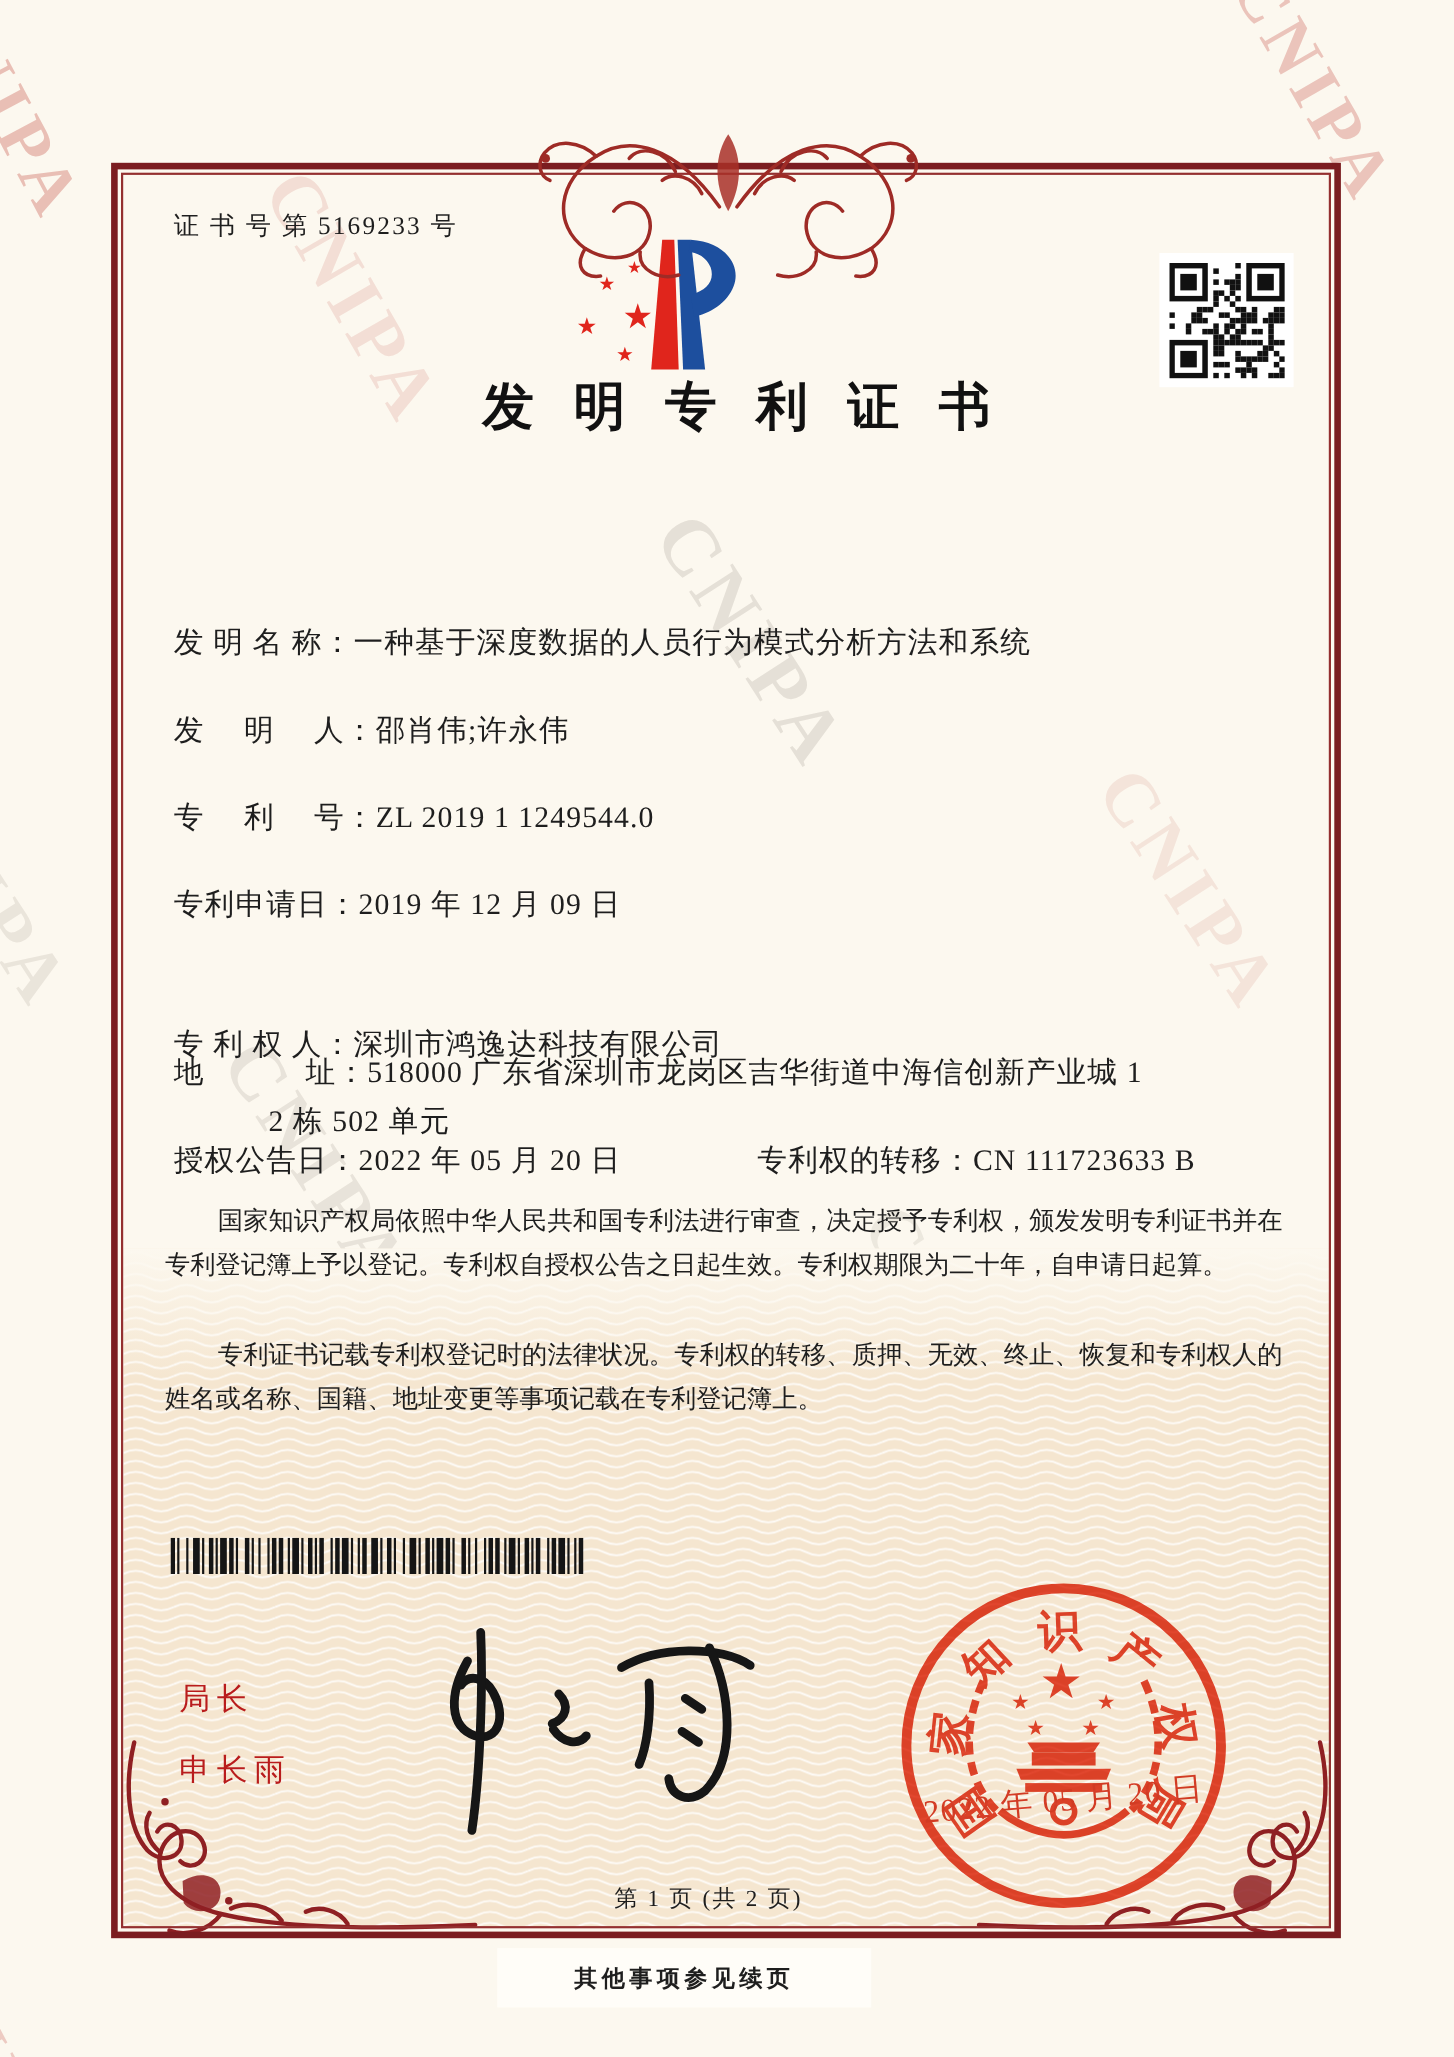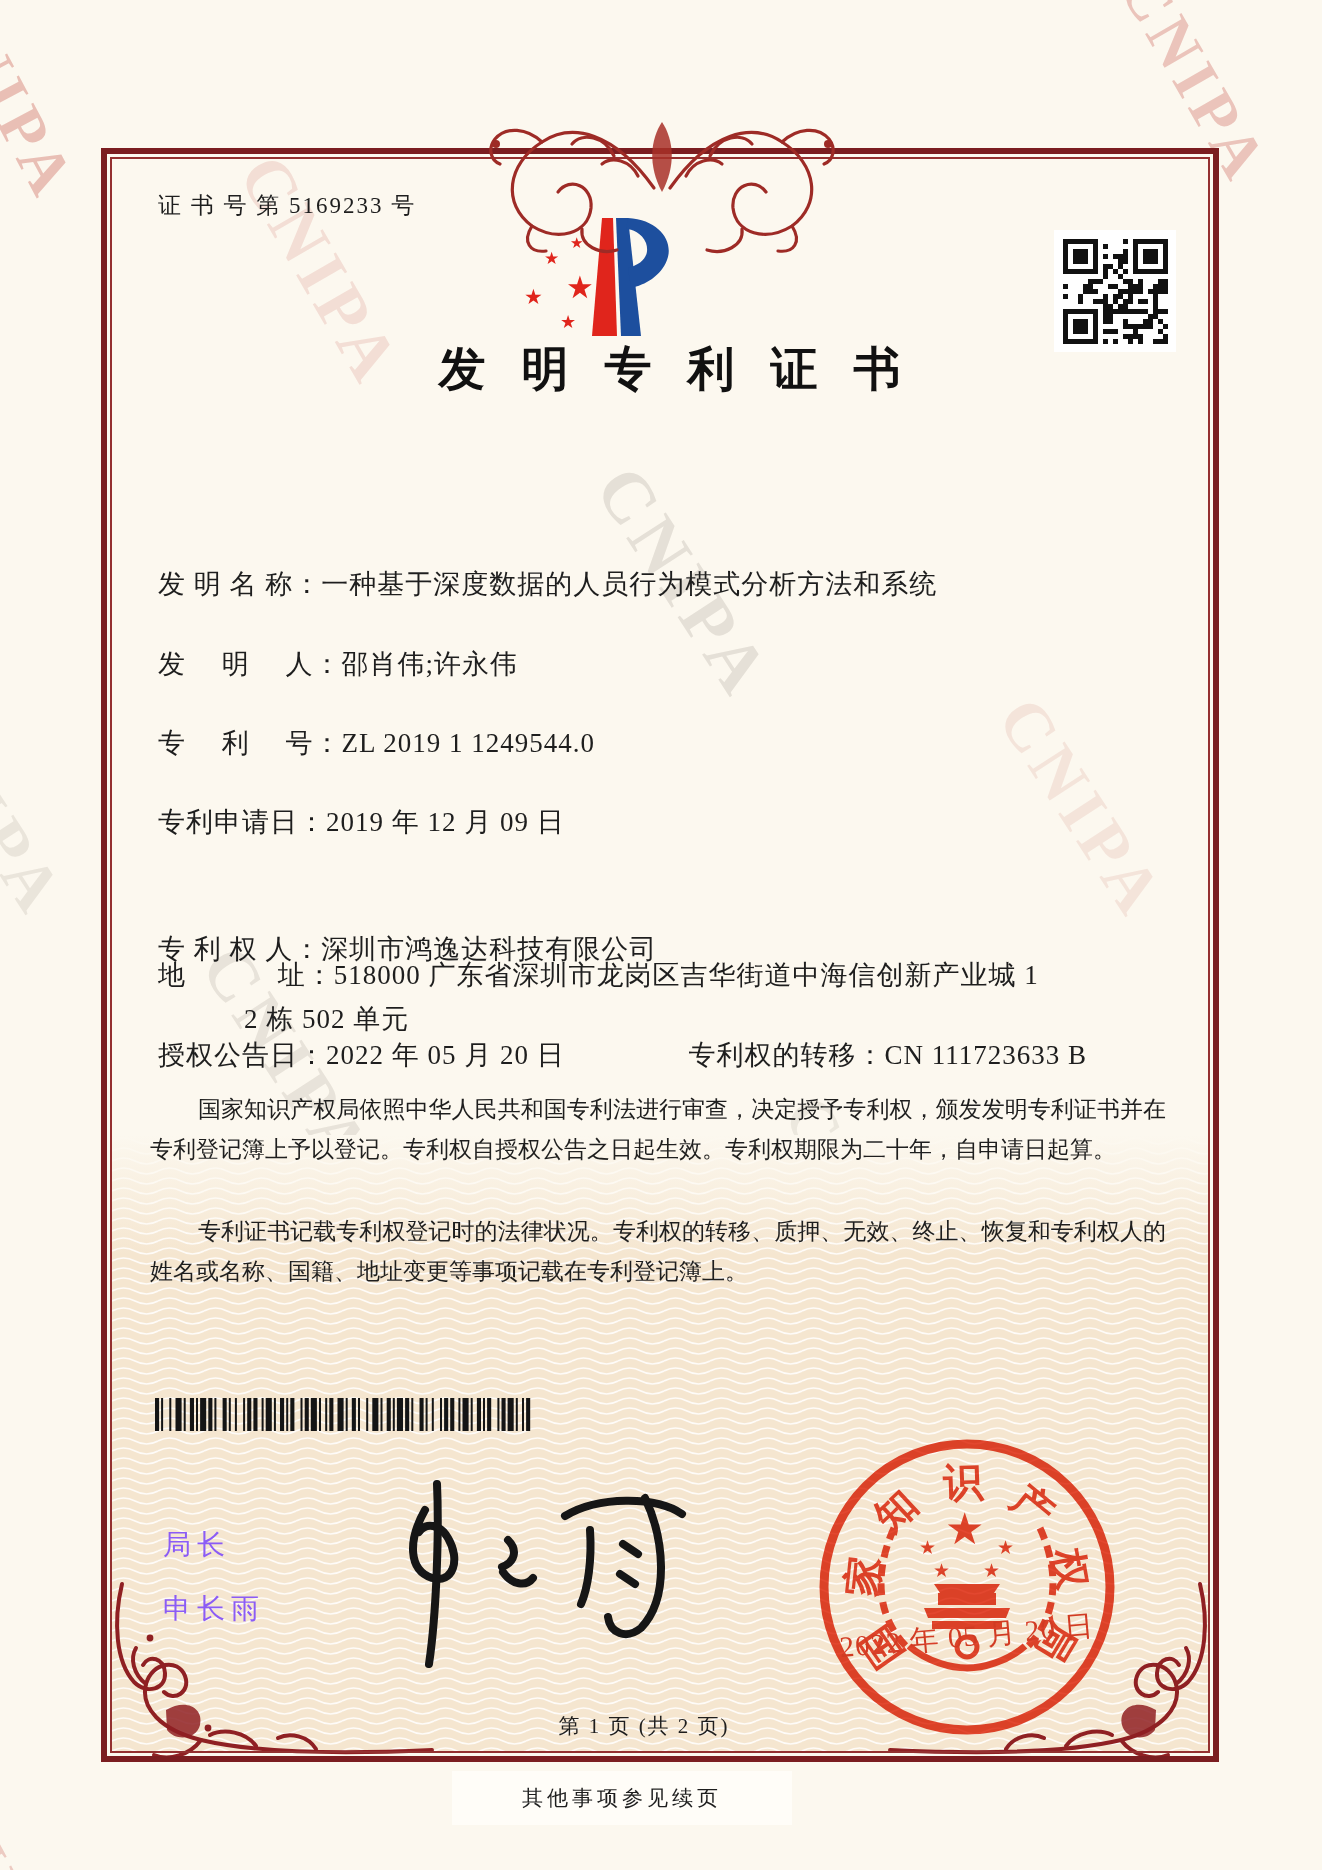--- a/index.html
+++ b/index.html
@@ -18,25 +18,25 @@
              background:linear-gradient(#fcf8ef,rgba(252,248,239,0));}
   .cert-no{position:absolute;left:158px;top:190px;font-size:23px;letter-spacing:2px;z-index:3;}
   .title{position:absolute;left:101px;top:338px;width:1118px;text-align:center;font-size:47px;
          font-weight:bold;letter-spacing:36px;padding-left:55px;box-sizing:border-box;color:#111;z-index:3;}
   .field-row{position:absolute;left:158px;font-size:27px;letter-spacing:1px;z-index:3;white-space:nowrap;}
   .field-row .lbl{display:inline-block;min-width:146px;}
   .addr2{margin-left:86px;}
   .para{position:absolute;left:150px;width:1016px;font-size:23px;line-height:40px;
         text-align:justify;text-indent:48px;z-index:3;}
   .director{position:absolute;left:163px;font-size:28px;letter-spacing:6px;z-index:3;
-            font-family:"Liberation Sans","DejaVu Sans",sans-serif;color:#8b5cf6;}
+            font-family:"Liberation Sans","DejaVu Sans",sans-serif;color:#b91c1c;}
   .page-footer{position:absolute;left:101px;top:1712px;width:1086px;text-align:center;
                font-size:21px;letter-spacing:2px;z-index:3;}
   .note-box{position:absolute;left:452px;top:1771px;width:340px;height:54px;background:#fffdf8;
-            z-index:3;display:flex;align-items:center;justify-content:center;}
+            z-index:3;display:flex;align-items:center;justify-content:center;font-weight:bold;}
   .note-box span{font-size:21px;letter-spacing:4px;}
   .qr-pad{position:absolute;left:1054px;top:230px;width:122px;height:122px;background:#ffffff;
           z-index:3;display:flex;align-items:center;justify-content:center;}
   .seal{position:absolute;left:812px;top:1432px;z-index:6;mix-blend-mode:multiply;opacity:.93;}
   .sig{position:absolute;left:340px;top:1468px;z-index:5;}
   .bc{position:absolute;left:155px;top:1398px;z-index:3;}
   .ornament{position:absolute;left:462px;top:92px;z-index:5;}
   .corner-bl{position:absolute;left:106px;top:1580px;z-index:2;}
   .corner-br{position:absolute;left:886px;top:1580px;z-index:2;transform:scaleX(-1);}
   .logo{position:absolute;left:478px;top:208px;z-index:3;}

